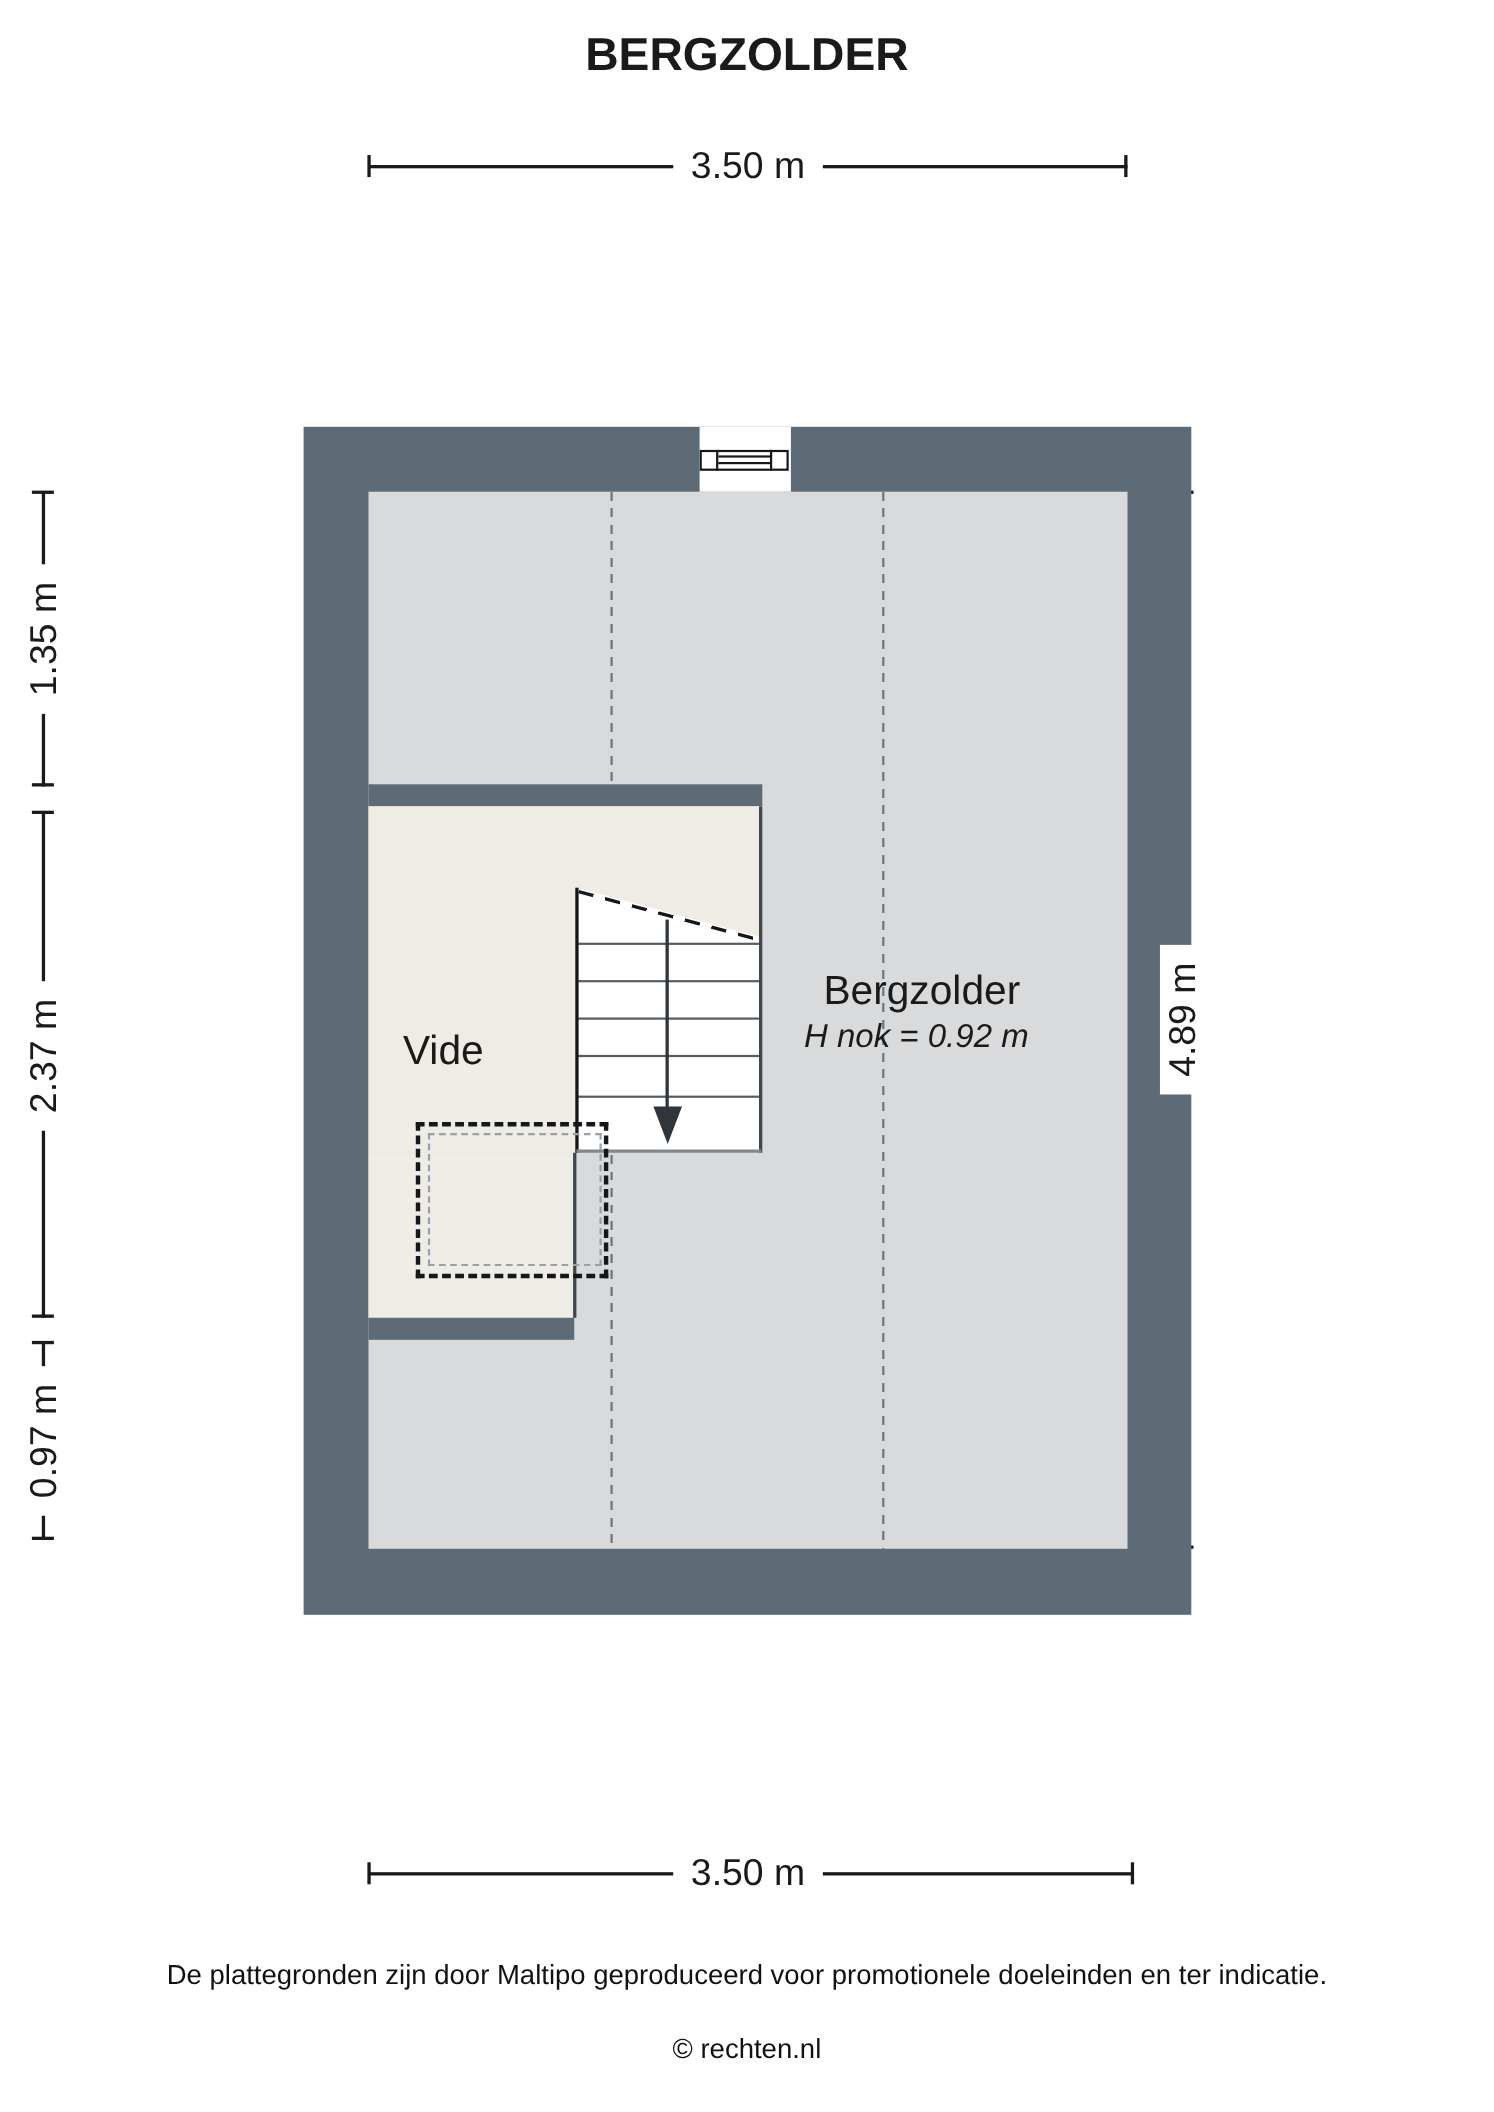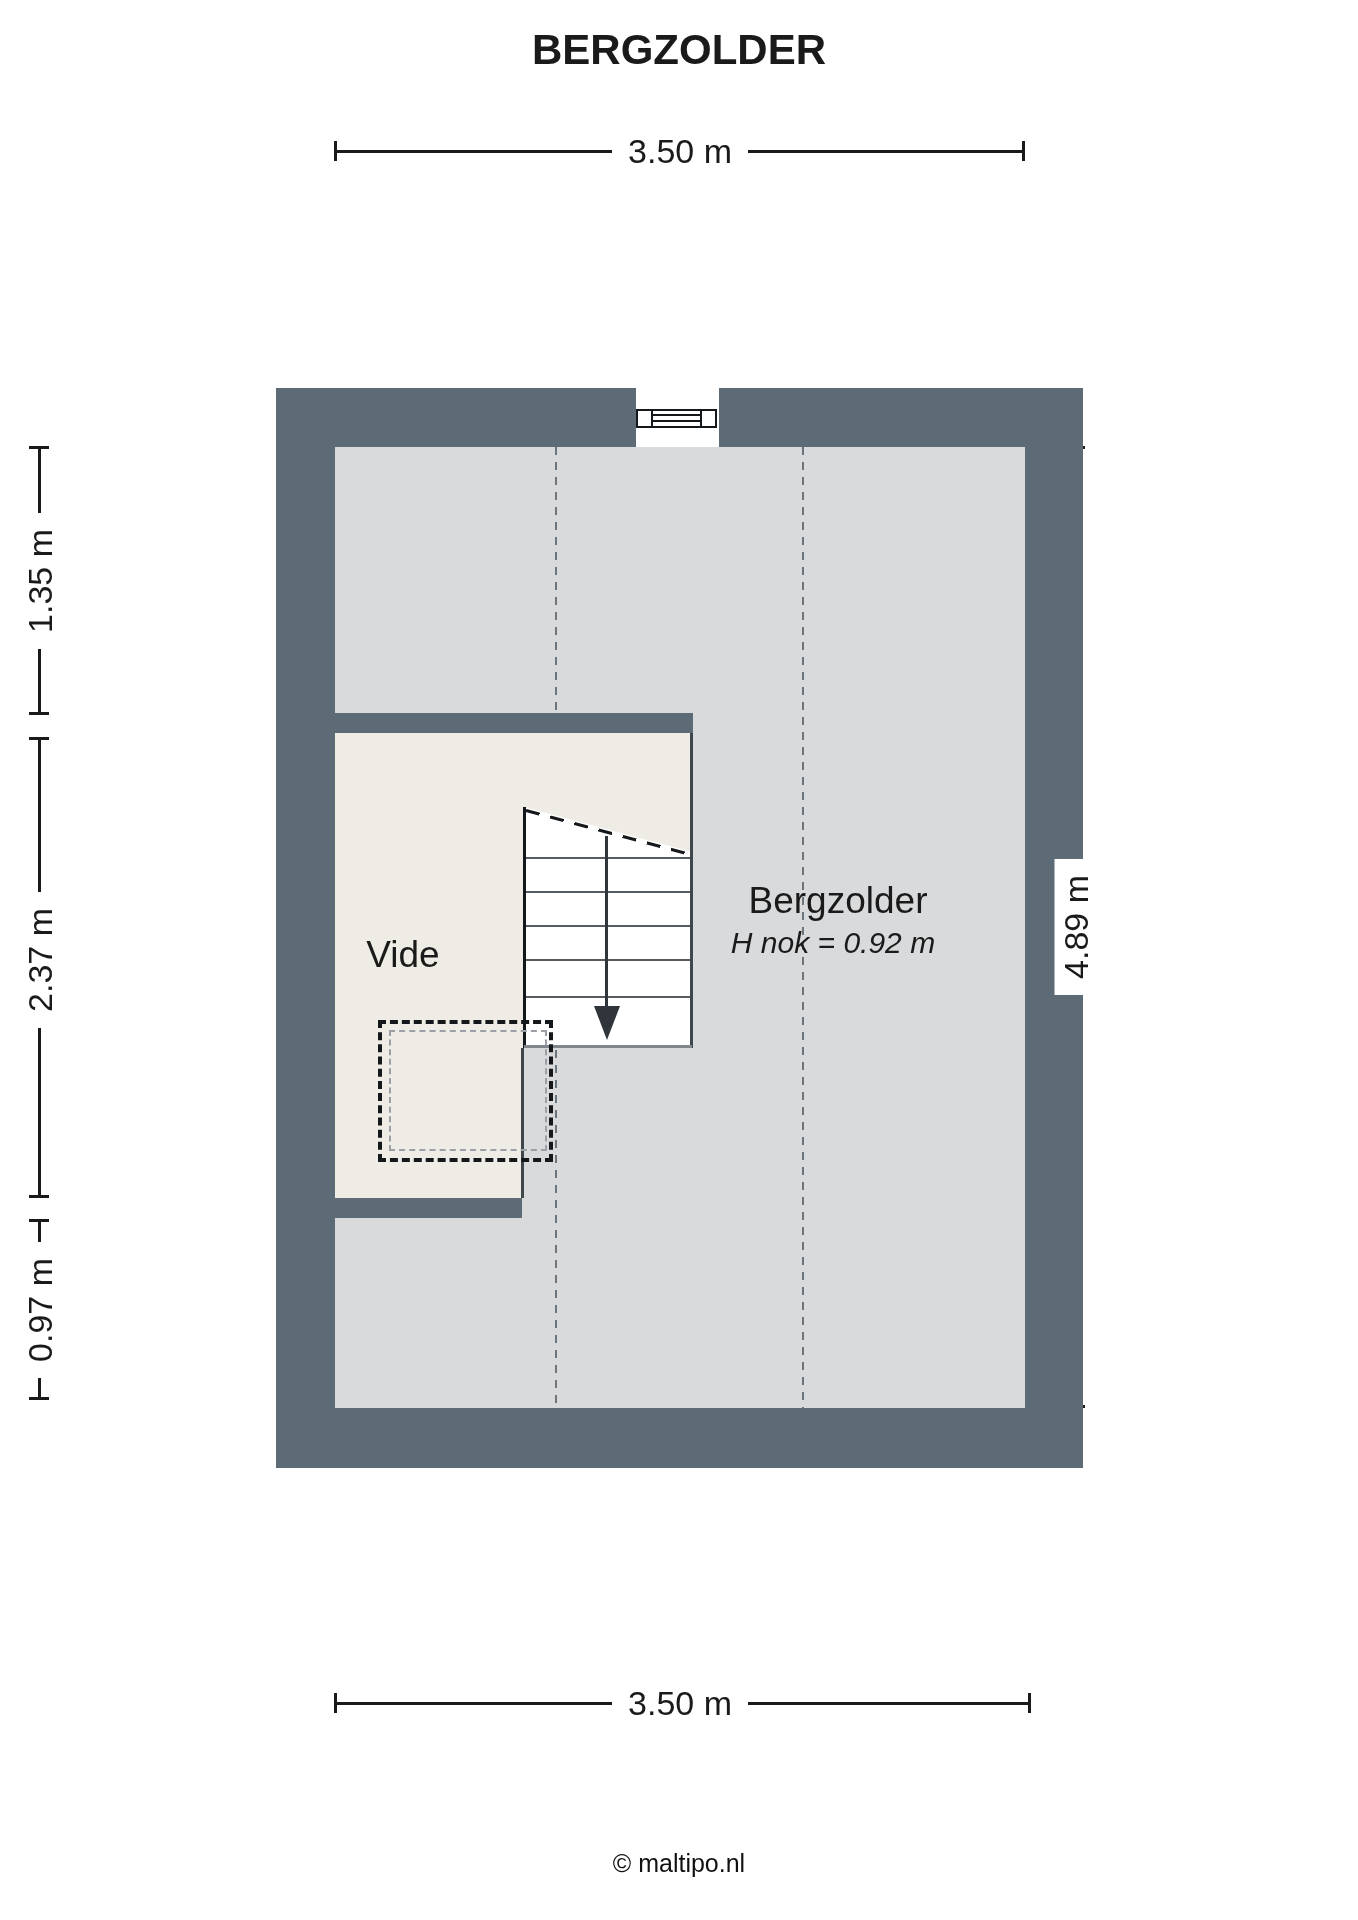--- a/index.html
+++ b/index.html
@@ -110,15 +110,16 @@
 
   <div class="abs room-label" style="left:838px;top:901px;">Bergzolder</div>
   <div class="abs room-note" style="left:833px;top:943px;">H nok = 0.92 m</div>
   <div class="abs room-label" style="left:403px;top:955px;">Vide</div>
 
   <div class="abs dline-h" style="left:335px;top:1702px;width:695px;"></div>
   <div class="abs tick-v" style="left:334px;top:1693px;"></div>
   <div class="abs tick-v" style="left:1028px;top:1693px;"></div>
   <div class="abs dimlabel" style="left:680px;top:1703px;">3.50 m</div>
 
-  <div class="abs footer" style="top:1846px;">© maltipo.nl</div>
+  <div class="abs footer" style="top:1779px;">De plattegronden zijn door Maltipo geproduceerd voor promotionele doeleinden en ter indicatie.</div>
+  <div class="abs footer" style="top:1846px;">© rechten.nl</div>
 
 </div>
 
 </body></html>

